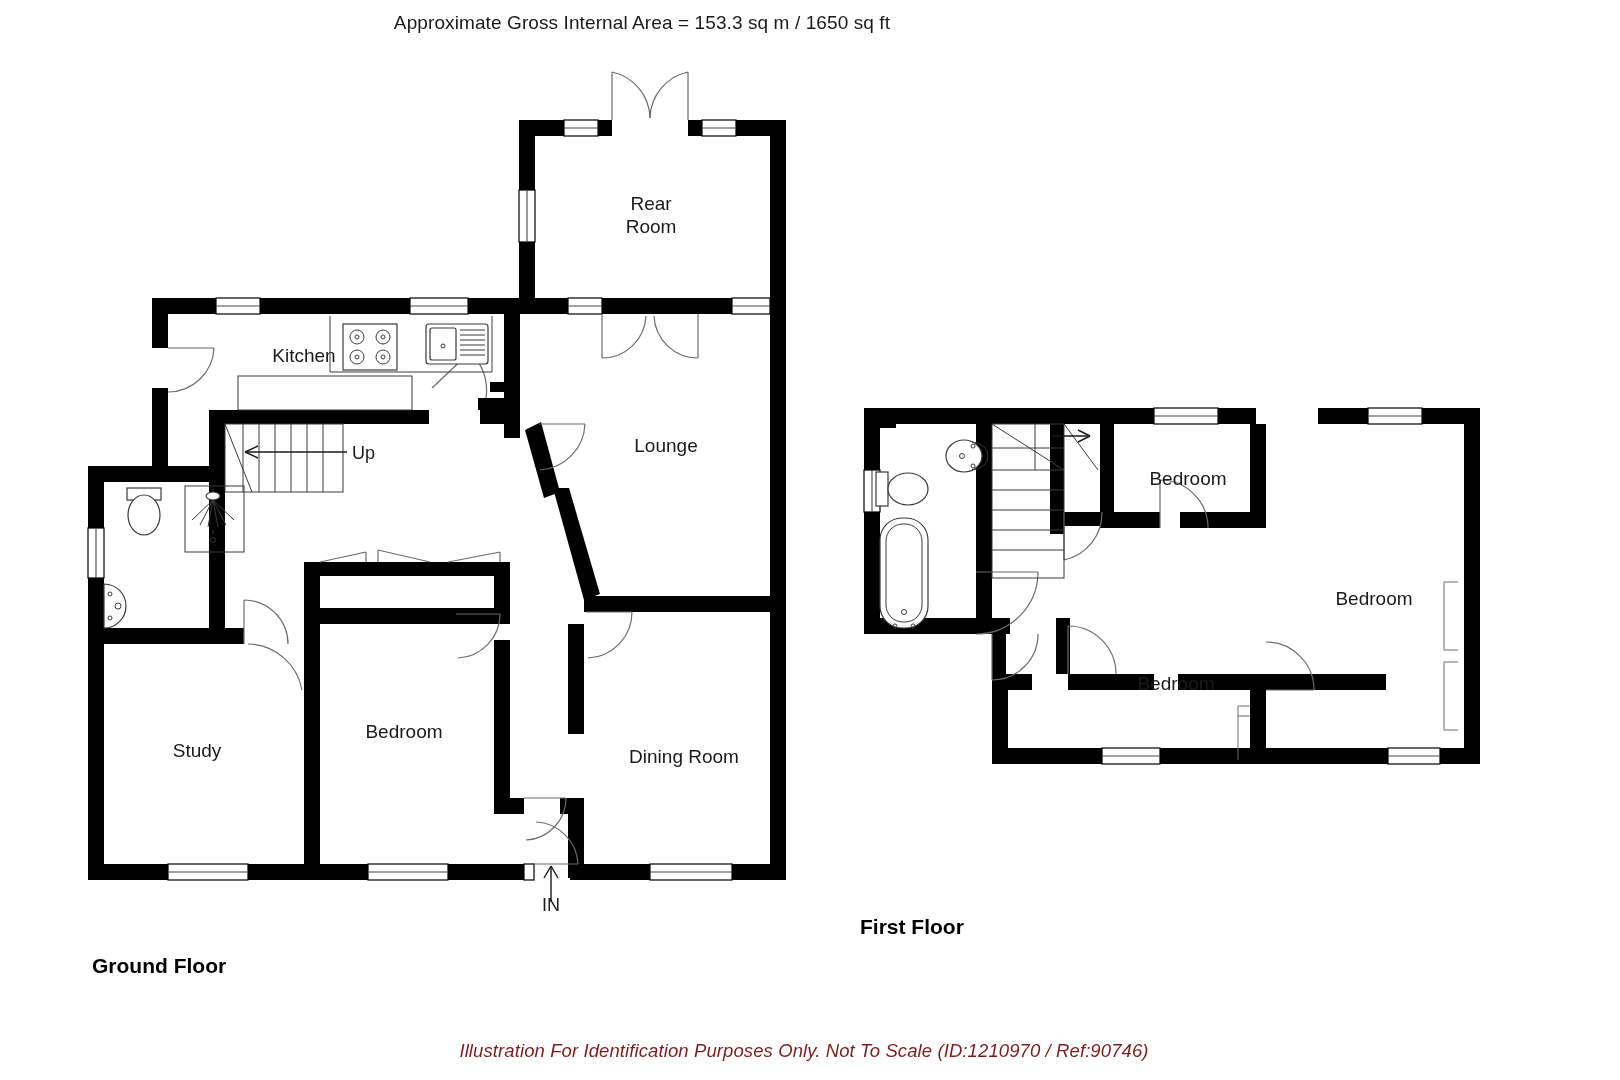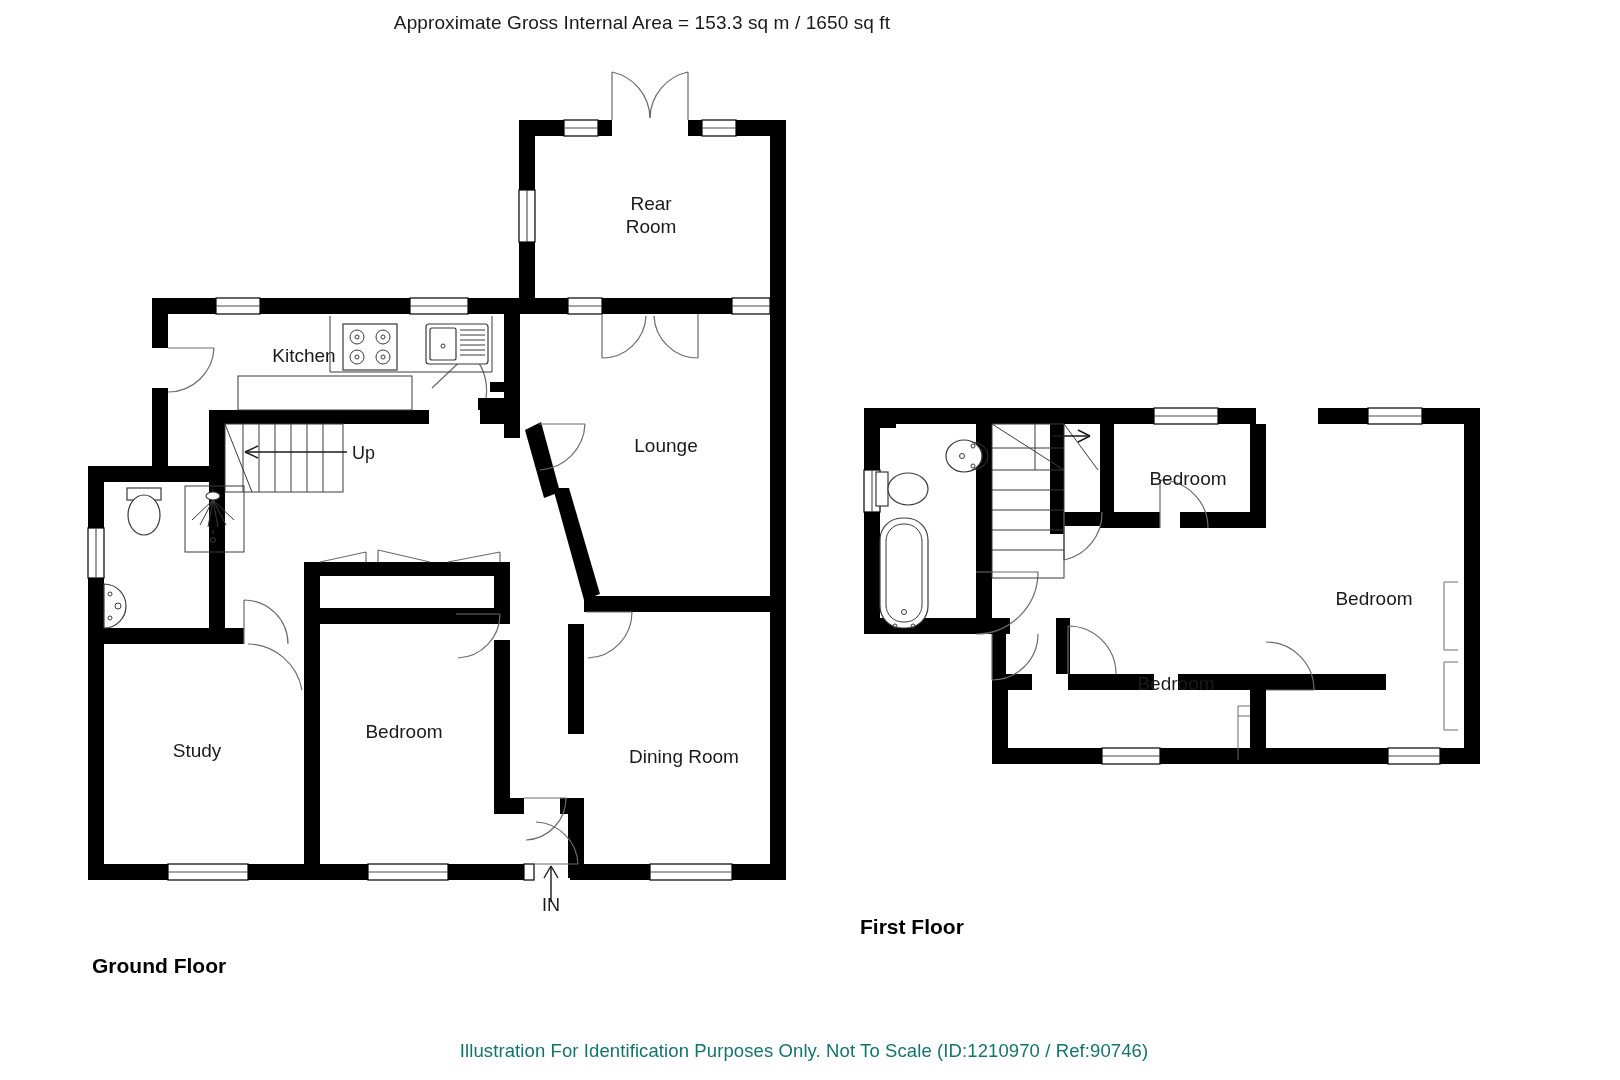--- a/index.html
+++ b/index.html
@@ -30,21 +30,22 @@
     color: #1a1a1a;
   }
   .footer-text {
     position: absolute;
     top: 1040px;
     left: 0;
     width: 1608px;
     text-align: center;
     font-size: 18.5px;
     letter-spacing: 0.1px;
-    color: #0f766e;
+    color: #7f1d1d;
+    font-style: italic;
   }
   .floor-caption {
     position: absolute;
     font-size: 21px;
     font-weight: bold;
     color: #000;
   }
   #ground-floor-caption { left: 92px; top: 915px; margin-top: 39px; }
   #first-floor-caption { left: 860px; top: 915px; text-align: center; }
   svg { display: block; }

